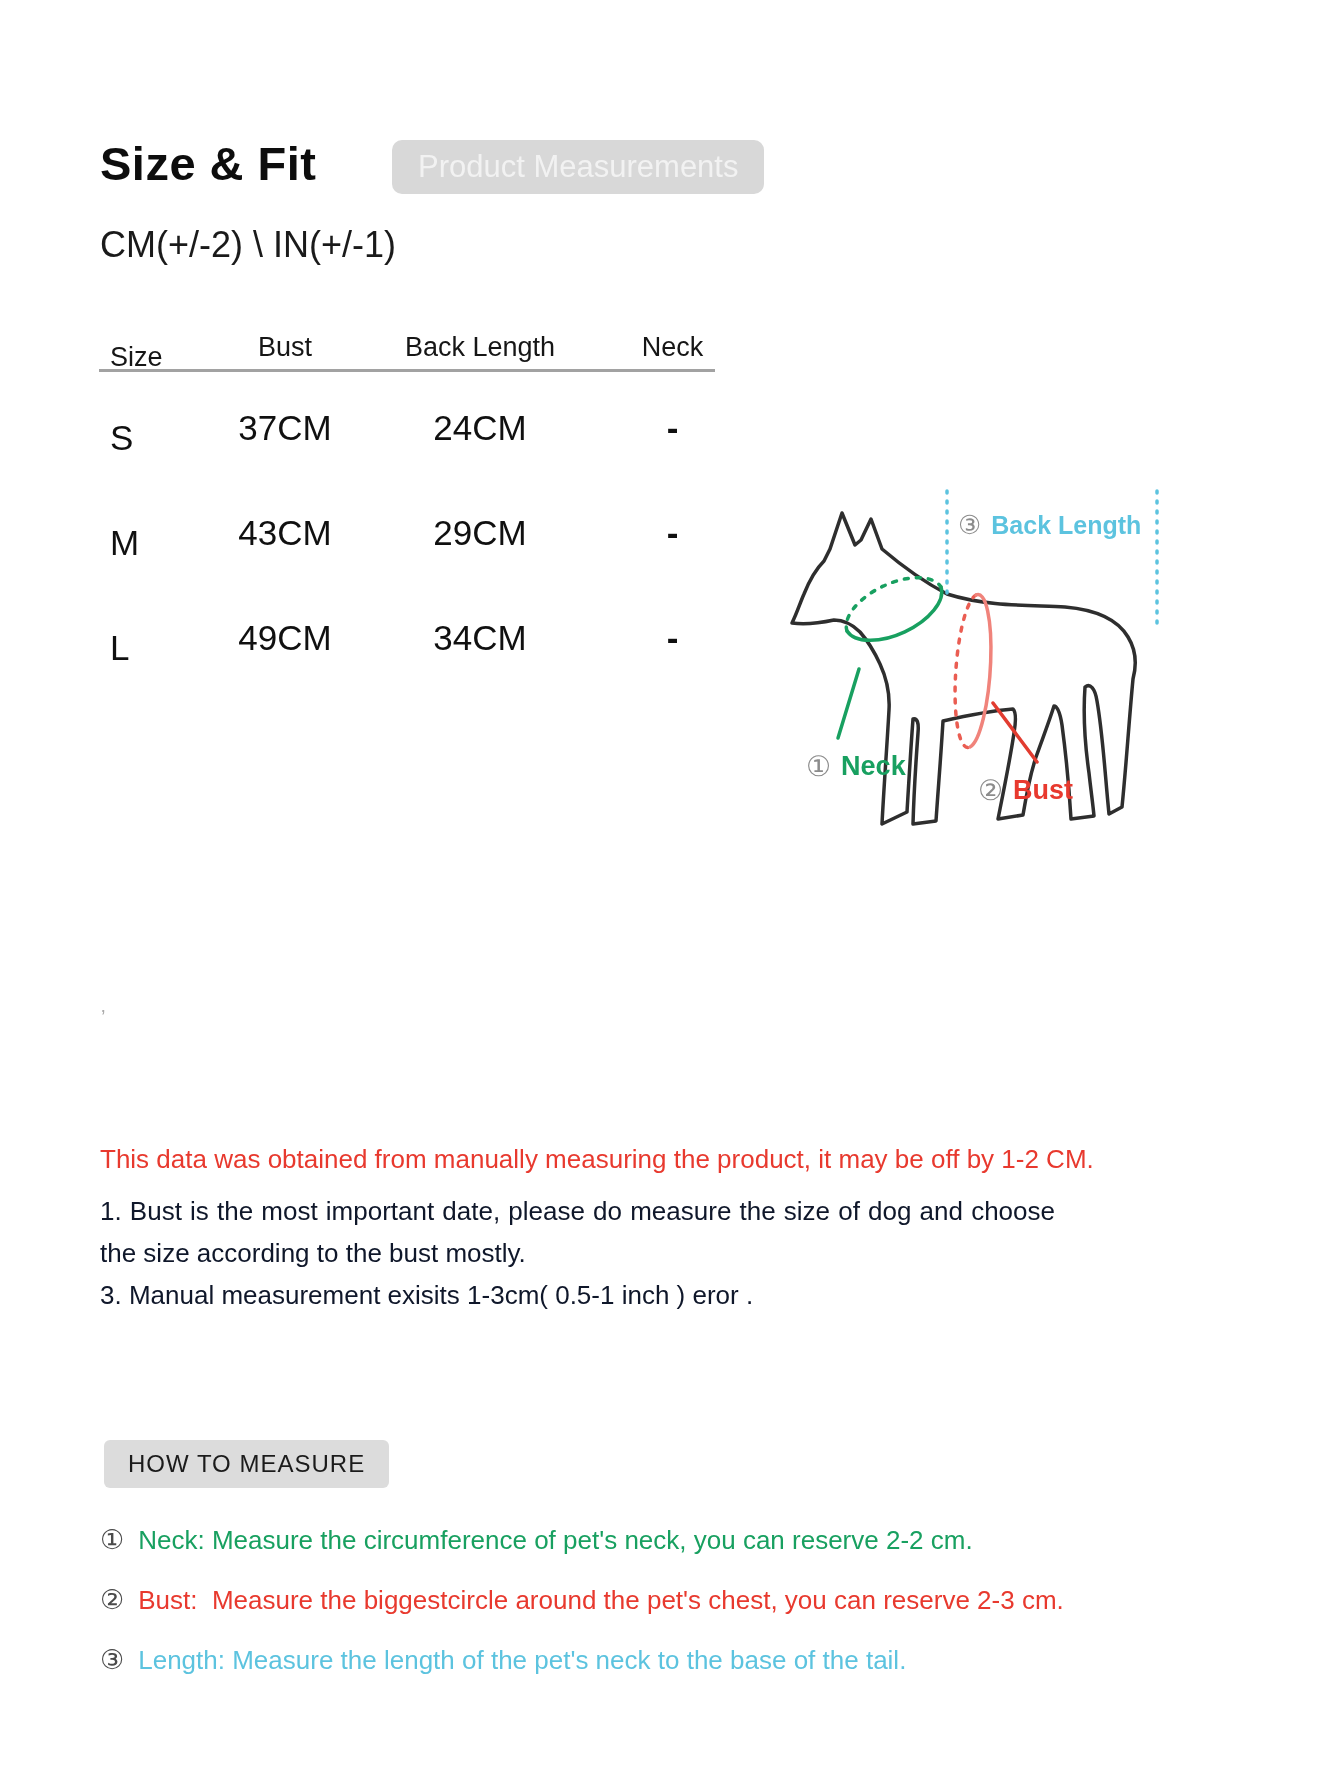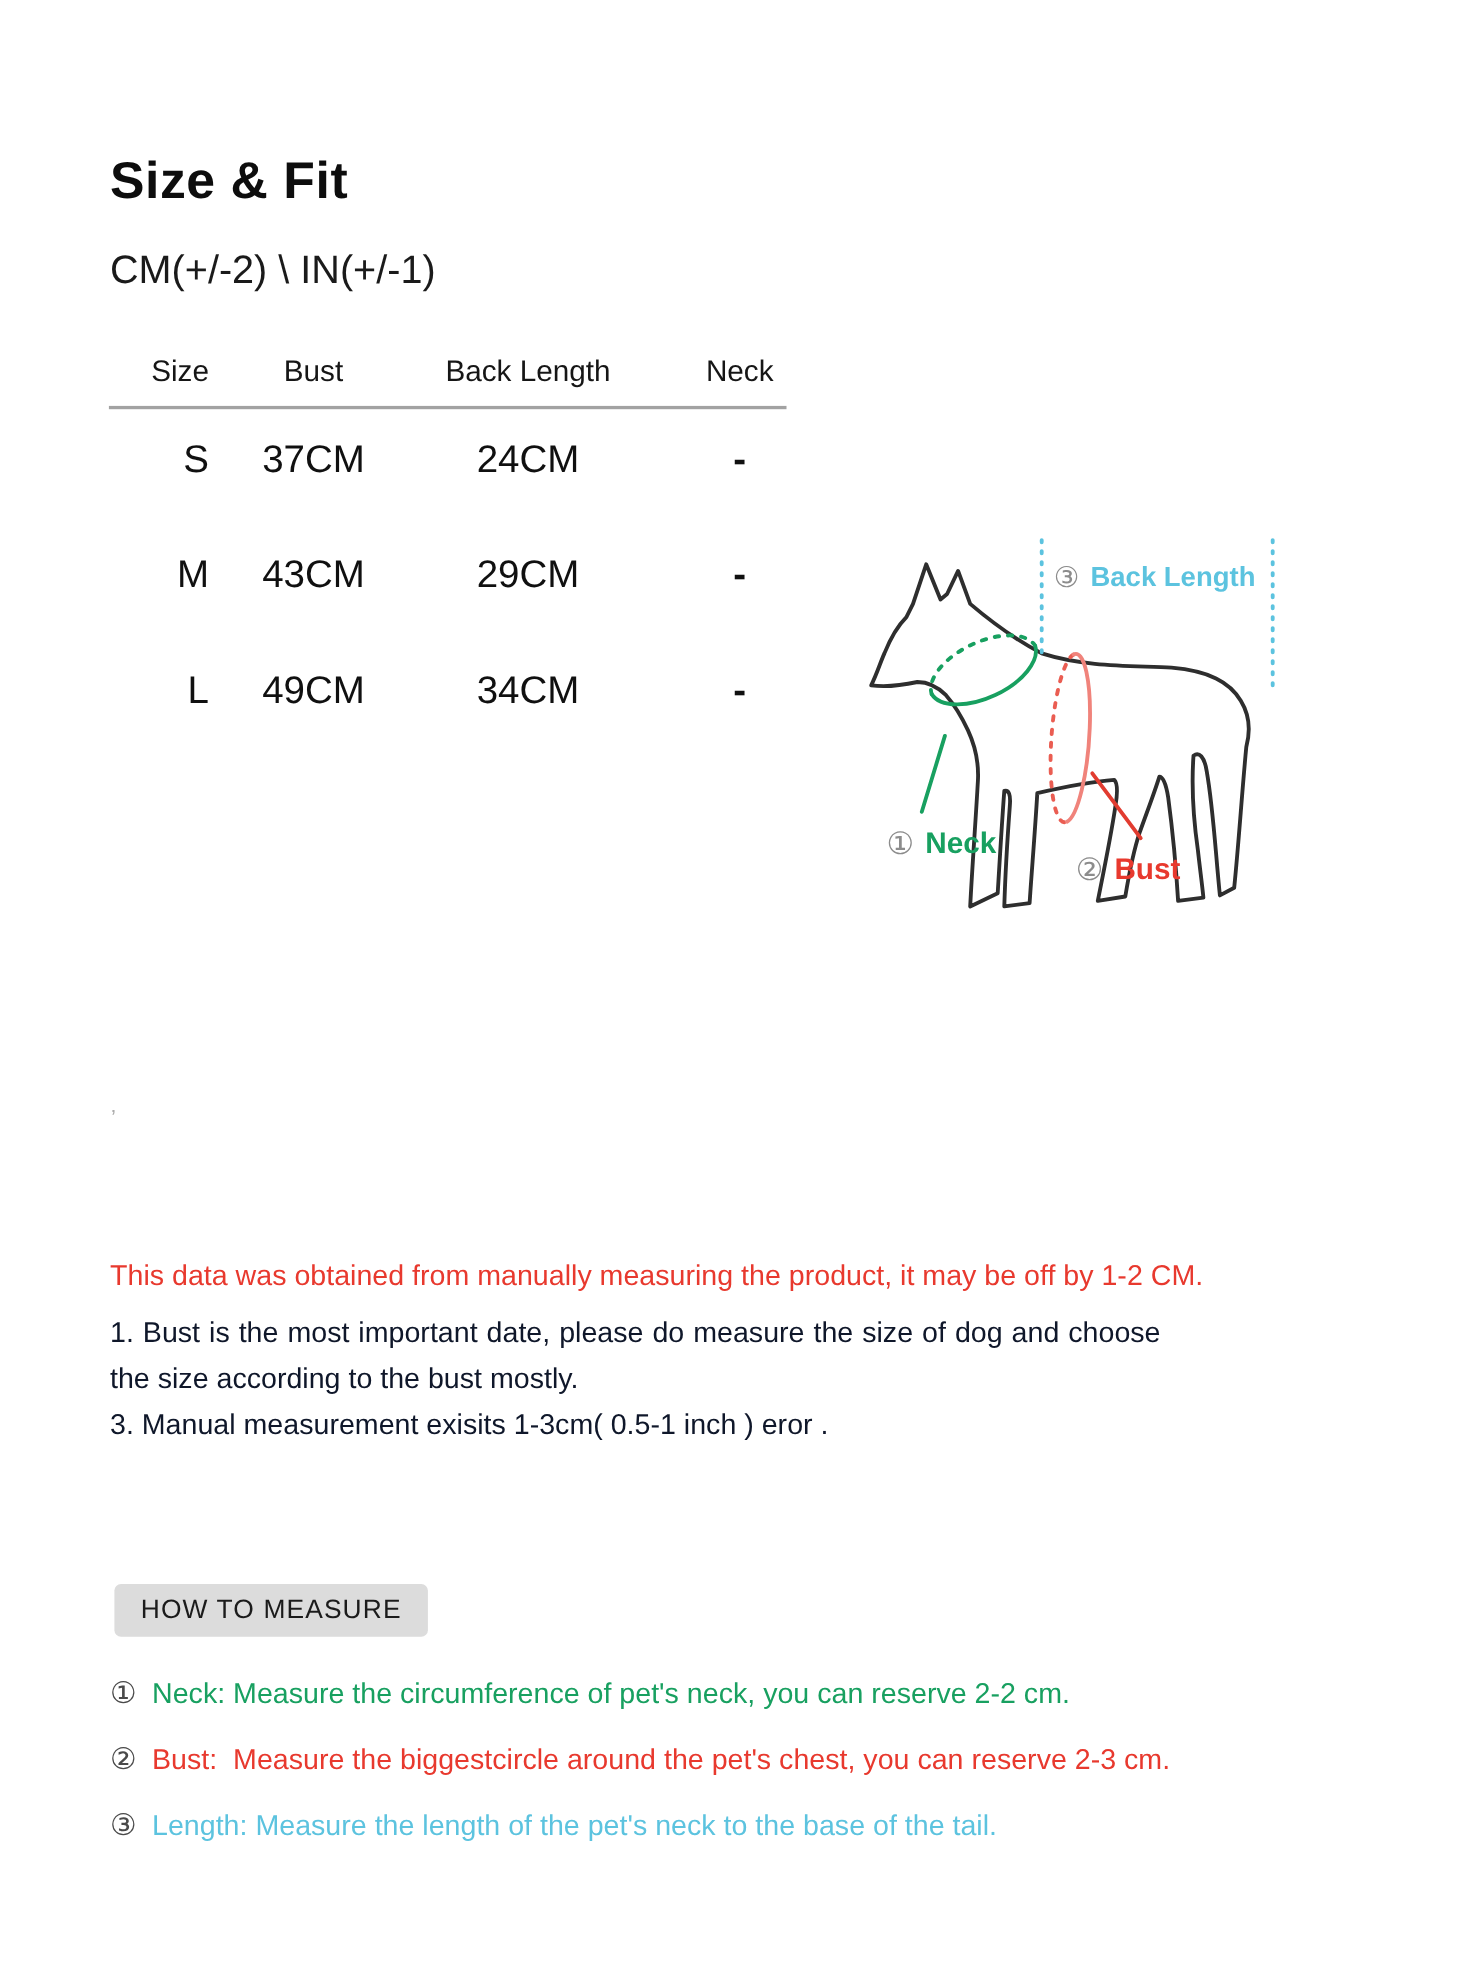--- a/index.html
+++ b/index.html
@@ -8,21 +8,21 @@
   .abs{position:absolute;}
 
   
   .title{left:100px;top:136px;font-size:47px;font-weight:700;letter-spacing:.5px;color:#0d0d0d;}
   .badge{left:392px;top:140px;background:#d8d8d8;color:#f2f2f2;font-size:31px;
          padding:9px 26px;border-radius:10px;font-weight:400;}
   .tolerance{left:100px;top:224px;font-size:36px;color:#1a1a1a;}
 
   
   .tbl-row{left:100px;display:grid;grid-template-columns:90px 190px 200px 185px;align-items:center;}
-  .tbl-row .c0{text-align:right;padding-left:10px;}
+  .tbl-row .c0{text-align:left;padding-left:10px;margin-top:20px;}
   .tbl-row .c1,.tbl-row .c2,.tbl-row .c3{text-align:center;}
   .tbl-head{top:322px;font-size:27px;color:#161616;}
   .tbl-divider{left:99px;top:369px;width:616px;height:3px;background:#a2a2a2;}
   .tbl-data{font-size:35px;color:#101010;}
   .row-s{top:398px;} .row-m{top:503px;} .row-l{top:608px;}
   .dash-cell{font-weight:700;}
 
   
   #dog-svg{left:680px;top:413px;}
   .diag-label{display:flex;align-items:center;gap:10px;font-weight:700;white-space:nowrap;}
@@ -49,20 +49,21 @@
   .instr .inum{color:#4a4a4a;font-size:27px;flex:0 0 auto;}
   .instr-1{top:1524px;} .instr-2{top:1584px;} .instr-3{top:1644px;}
   .t-green{color:#18a060;} .t-red{color:#e8392e;} .t-blue{color:#5cc3df;}
 </style>
 </head>
 <body>
 
 <div id="page">
 
   <div class="abs title">Size &amp; Fit</div>
+  <div class="abs badge">Product Measurements</div>
   <div class="abs tolerance">CM(+/-2) \ IN(+/-1)</div>
 
   <div class="abs tbl-row tbl-head">
     <div class="c0">Size</div>
     <div class="c1">Bust</div>
     <div class="c2">Back Length</div>
     <div class="c3">Neck</div>
   </div>
   <div class="abs tbl-divider"></div>
 

